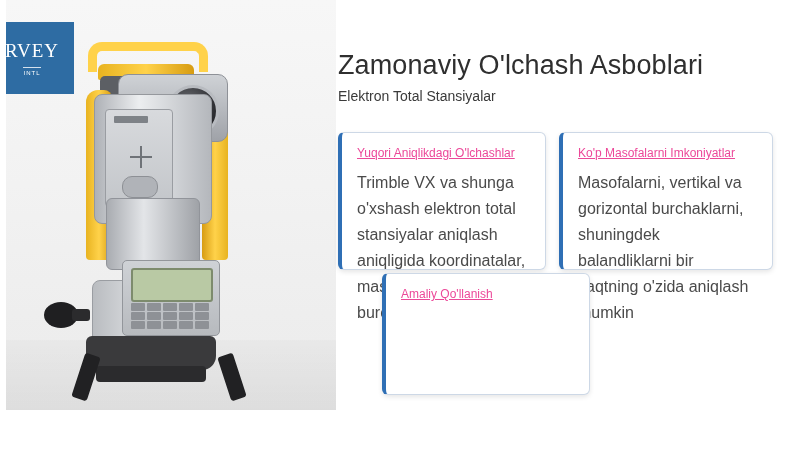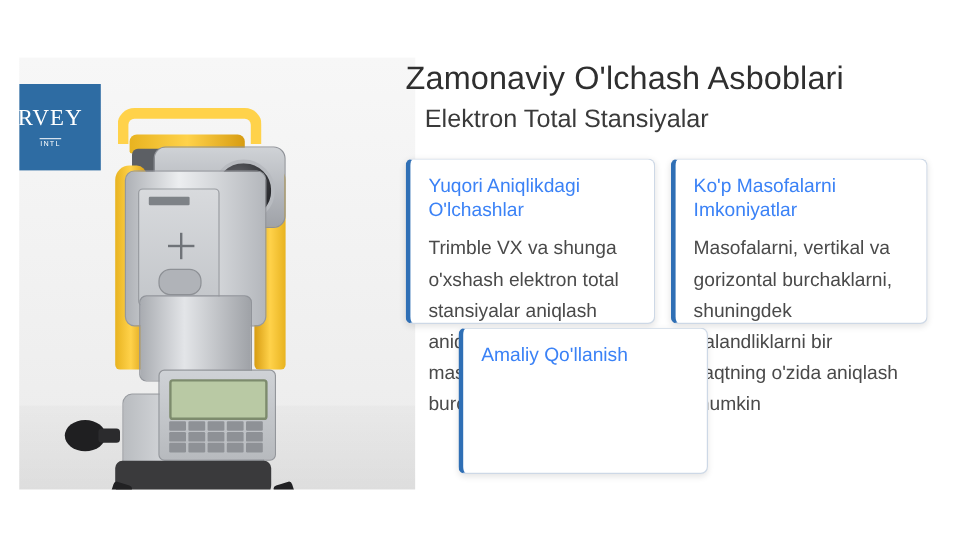--- a/index.html
+++ b/index.html
@@ -16,27 +16,26 @@
   .slide {
     position: relative;
     width: 800px;
     height: 450px;
     background: #ffffff;
   }
 
   
   .photo-pane {
     position: absolute;
-    left: 16px;
+    left: 6px;
     top: 0;
     width: 330px;
-    height: 360px;
+    height: 410px;
     background: linear-gradient(180deg,#f7f7f7 0%, #f2f2f2 45%, #ebebeb 100%);
     overflow: hidden;
-    margin-top: 48px;
   }
   .photo-pane .floor {
     position: absolute;
     left: 0; bottom: 0; width: 100%; height: 70px;
     background: linear-gradient(180deg, rgba(0,0,0,0.02), rgba(0,0,0,0.06));
   }
 
   
   .brand-badge {
     position: absolute;
@@ -222,43 +221,44 @@
     position: absolute;
     left: 0;
     top: 50px;
     font-size: 27px;
     color: #2f2f2f;
     font-weight: normal;
     letter-spacing: 0.1px;
   }
   .subtitle {
     position: absolute;
-    left: 16px;
+    left: 0;
     top: 88px;
-    font-size: 21px;
+    font-size: 14px;
     color: #3a3a3a;
     font-weight: normal;
   }
 
   .card {
     position: absolute;
     background: #ffffff;
     border: 1px solid #cdd8e6;
     border-left: 4px solid #2f6fb5;
     border-radius: 6px;
     box-shadow: 0 2px 5px rgba(0,0,0,0.10);
     box-sizing: border-box;
     padding: 13px 16px 14px 15px;
   }
   .card h3 {
     margin: 0 0 9px 0;
-    font-size: 16px;
+    font-size: 12px;
     font-weight: normal;
-    color: #3b82f6;
+    color: #ec4899;
     line-height: 1.25;
+    text-decoration: underline;
   }
   .card p {
     margin: 0;
     font-size: 16px;
     line-height: 1.62;
     color: #4a4a4a;
   }
 
   #card-precision { left: 0;   top: 132px; width: 208px; height: 138px; }
   #card-multi     { left: 221px; top: 132px; width: 214px; height: 138px; }

